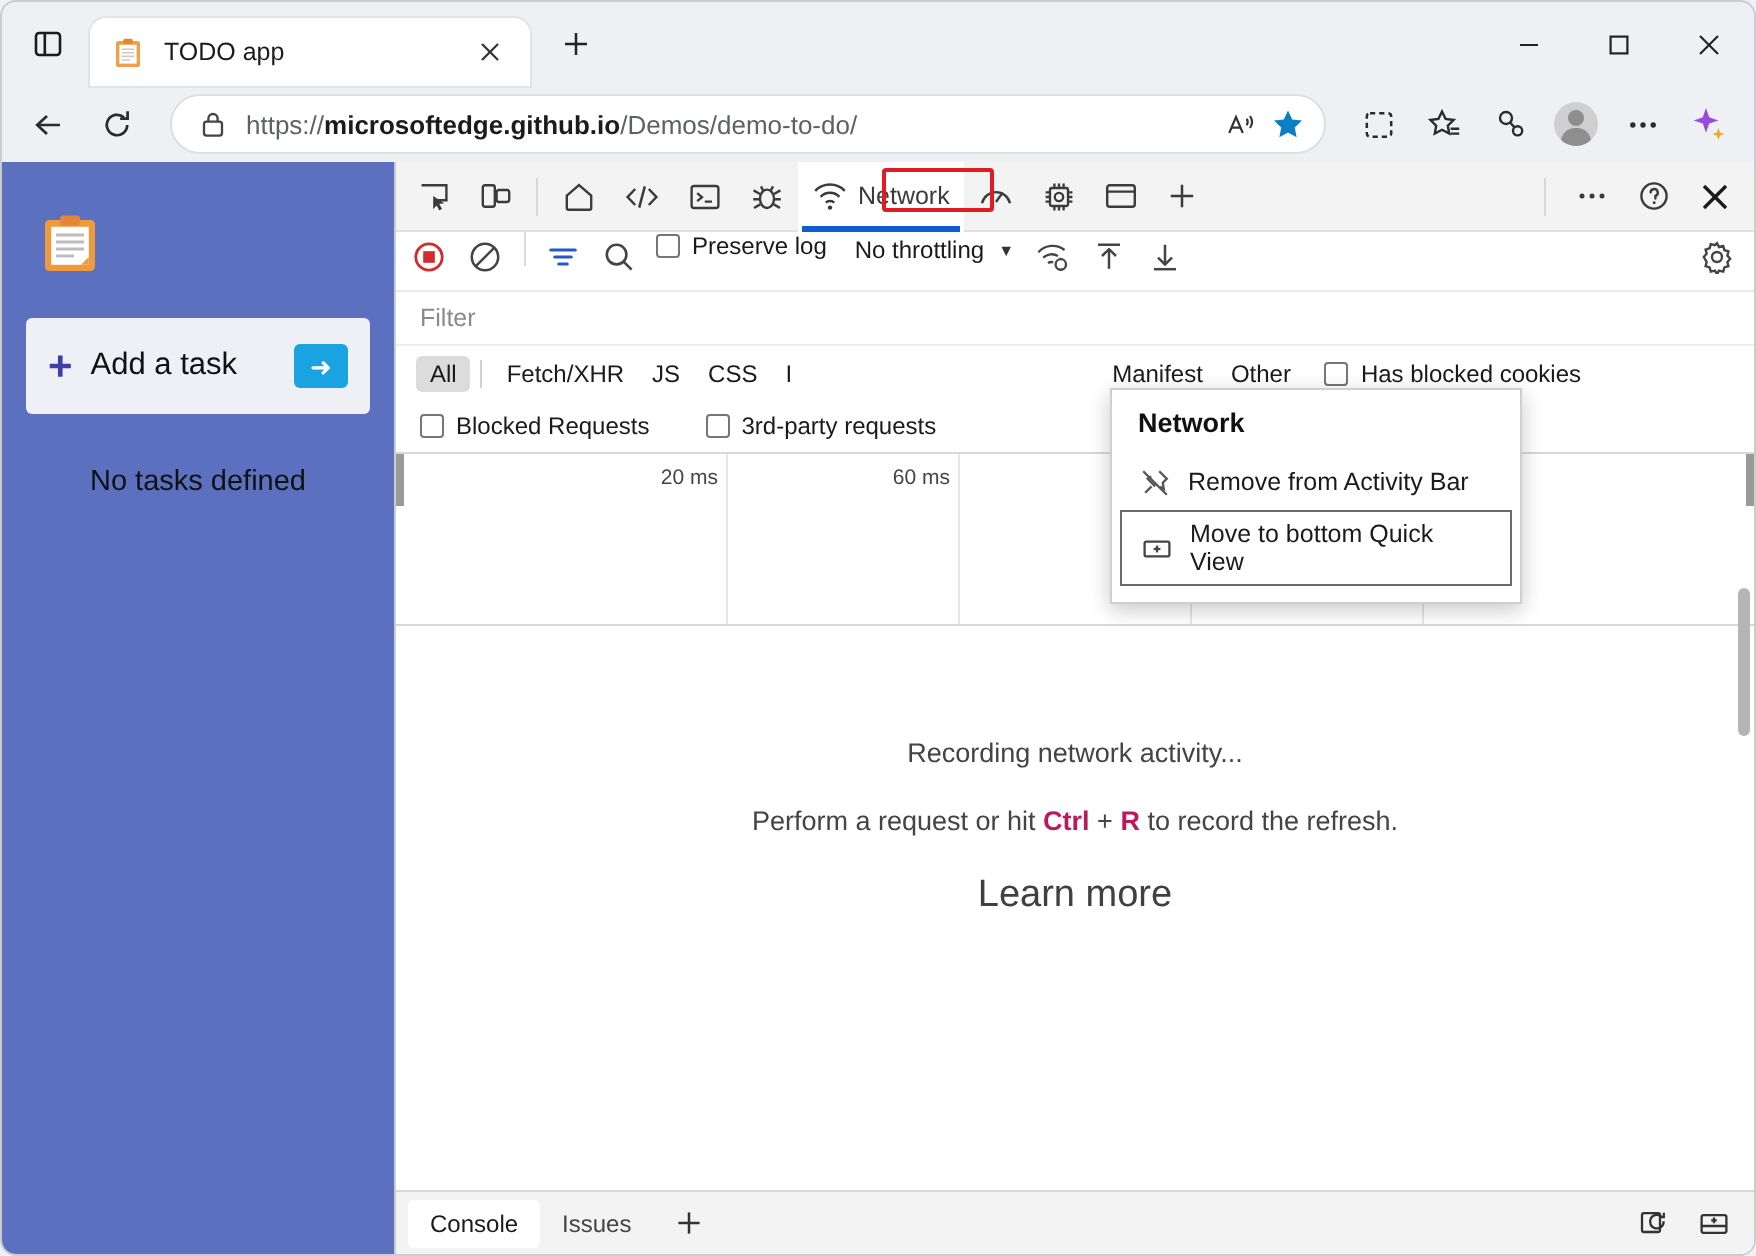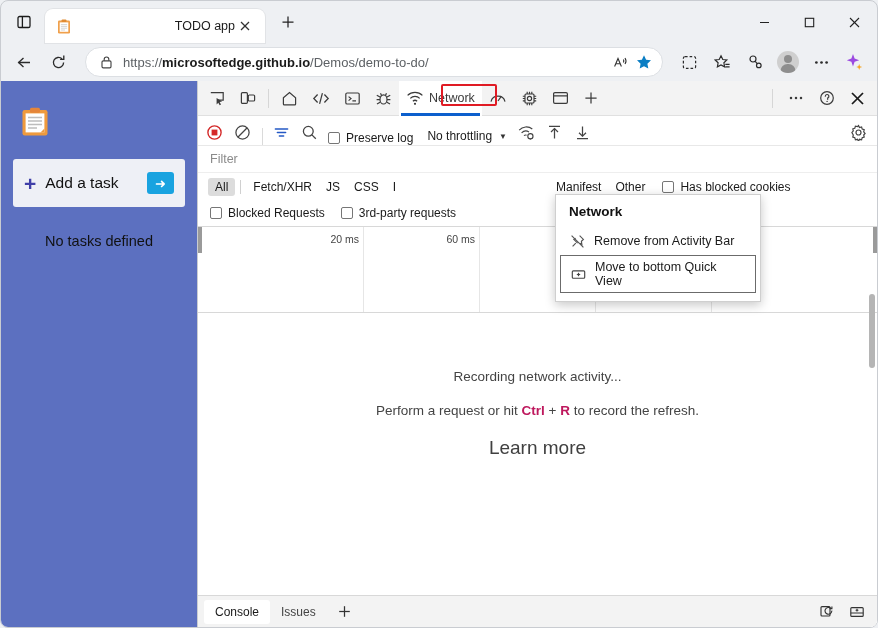--- a/index.html
+++ b/index.html
@@ -14,21 +14,21 @@
     width: 878px; height: 628px;
     background: #eef0f3;
     border: 1px solid #c9ccd1;
     border-radius: 8px;
     overflow: hidden;
   }
 
   
   .tabstrip {
     position: absolute; top: 0; left: 0; right: 0; height: 42px;
-    display: flex; align-items: center; padding-left: 8px; text-align: right;
+    display: flex; align-items: center; padding-left: 8px;
   }
   .tab-side-btn {
     width: 30px; height: 30px; display: flex; align-items: center; justify-content: center;
     border-radius: 5px; margin-right: 6px; flex: none;
   }
   .tab {
     width: 220px; height: 34px; background: #fff; border-radius: 8px 8px 0 0;
     display: flex; align-items: center; padding: 0 10px;
     box-shadow: 0 0 0 1px rgba(0,0,0,.05);
     position: relative; top: 4px;
@@ -123,21 +123,21 @@
   .ab-tab-label { font-size: 12.5px; white-space: nowrap; }
   .hl-box {
     position: absolute; border: 2.5px solid #e01b24; border-radius: 2px;
     left: 243px; top: 3px; width: 56px; height: 22px; pointer-events: none; z-index: 30;
   }
   .ab-right { margin-left: auto; display: flex; align-items: center; padding-right: 4px; }
   .ab-rsep { width: 1px; height: 19px; background: #d6d6d6; margin: 0 7px 0 2px; flex: none; }
 
   
   .nettoolbar {
-    height: 30px; display: flex; align-items: flex-end; background: #fff;
+    height: 30px; display: flex; align-items: flex-start; background: #fff;
     border-bottom: 1px solid #e8e8e8; padding-left: 3px; flex: none; position: relative;
   }
   .nt-btn {
     width: 27px; height: 25px; display: flex; align-items: center; justify-content: center;
     border-radius: 3px; color: #444; flex: none; margin-right: 1px;
   }
   .nt-sep { width: 1px; height: 17px; background: #dadada; margin: 0 5px; flex: none; }
   .nt-check { display: flex; align-items: center; gap: 6px; font-size: 12px; color: #1a1a1a; margin: 0 8px 0 4px; white-space: nowrap; }
   .cbx { width: 12px; height: 12px; border: 1px solid #767676; border-radius: 2px; background: #fff; flex: none; }
   .nt-dd { display: flex; align-items: center; gap: 7px; font-size: 12px; color: #1a1a1a; padding: 2px 6px; border-radius: 3px; white-space: nowrap; }
@@ -150,21 +150,21 @@
     border-bottom: 1px solid #eee; flex: none;
   }
   .filter-ph { font-size: 12.5px; color: #8a8a8a; }
 
   .chiprow { height: 27px; display: flex; align-items: center; padding-left: 10px; flex: none; gap: 0; }
   .chip { font-size: 12px; color: #1a1a1a; padding: 2px 7px; border-radius: 3px; white-space: nowrap; }
   .chip.active { background: #dcdcdc; }
   .chip-sep { width: 1px; height: 14px; background: #d0d0d0; margin: 0 5px; flex: none; }
   .chiprow .nt-check { margin: 0 0 0 10px; }
 
-  .chkrow { height: 26px; display: flex; align-items: center; padding-left: 12px; gap: 16px; flex: none; }
+  .chkrow { height: 26px; display: flex; align-items: center; padding-left: 12px; gap: 28px; flex: none; }
 
   
   .rulerwrap { flex: none; position: relative; height: 87px; border-top: 1px solid #d8d8d8; border-bottom: 1px solid #d8d8d8; background: #fff; display: flex; gap: 46px; }
   .ruler { flex: 1; display: flex; position: relative; }
   .rdiv { flex: 1; border-right: 1px solid #e6e6e6; position: relative; }
   .rdiv:last-child { border-right: none; }
   .rlabel { position: absolute; right: 4px; top: 6px; font-size: 10.5px; color: #444; }
   .rgrip { width: 4px; background: #9a9a9a; flex: none; height: 26px; }
 
   

